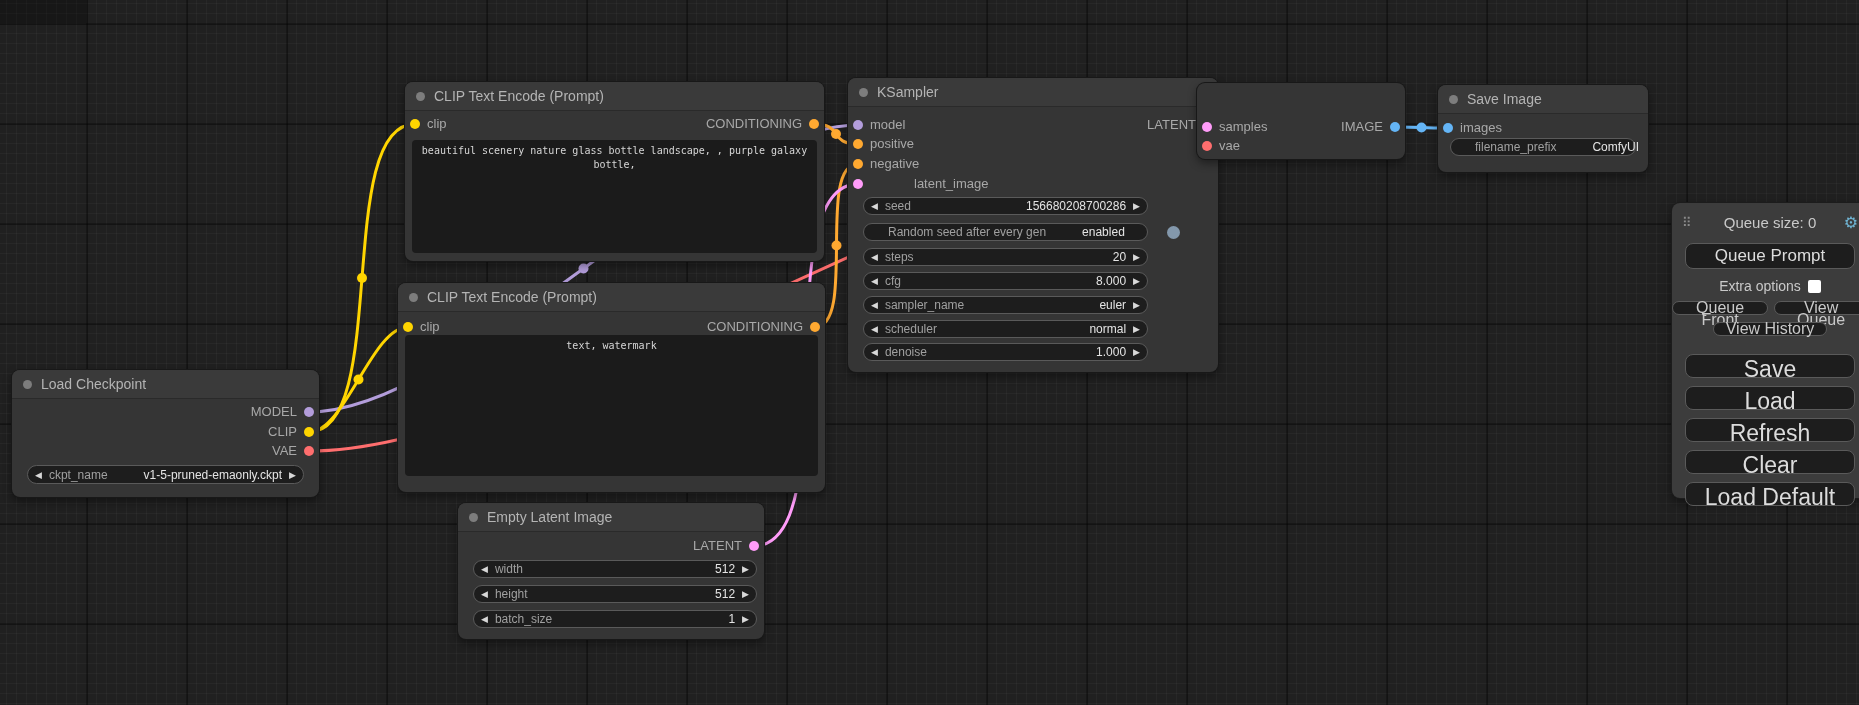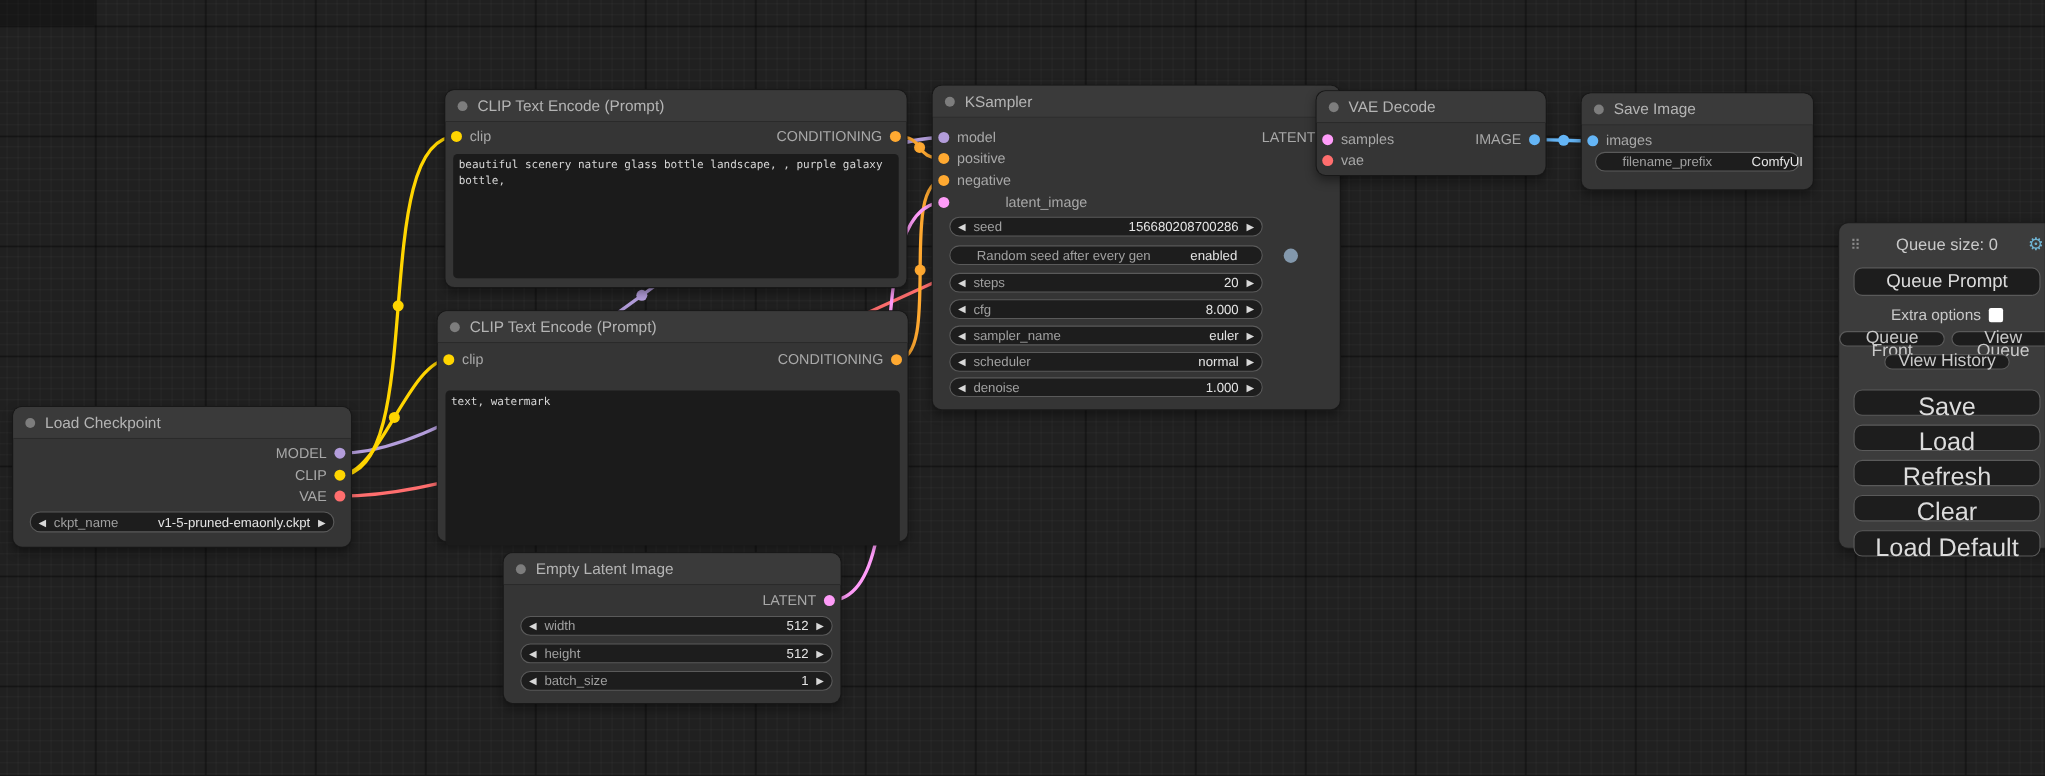--- a/index.html
+++ b/index.html
@@ -35,21 +35,21 @@
     display:flex;align-items:center;color:#b5b5b5;font-size:12px;box-sizing:border-box;
   }
   .widget .arr{color:#d8d8d8;font-size:9px;flex:none;padding:0 7px;cursor:pointer;}
   .widget .wlabel{color:#a0a0a0;white-space:nowrap;}
   .widget .wvalue{flex:1;text-align:right;color:#e4e4e4;white-space:nowrap;}
   .widget .wtoggle{flex:none;width:13px;height:13px;border-radius:50%;background:#8398ac;margin:0 3px 0 6px;}
   .widget.noarrows{padding:0 16px;gap:36px;}
   .nodetext{
     position:absolute;background:#1b1b1b;border-radius:4px;box-sizing:border-box;
     padding:4px 5px;color:#d6d6d6;font-family:"DejaVu Sans Mono",monospace;
-    font-size:10px;line-height:14px;white-space:pre-wrap;word-break:break-word;overflow:hidden;
+    font-size:10px;line-height:14px;white-space:pre-wrap;word-break:break-word;overflow:hidden;text-align:center;
   }
   
   .queue-panel{
     position:absolute;z-index:3;background:#3c3c3c;border-radius:8px;
     box-shadow:0 0 0 1px #1c1c1c, 0 4px 12px rgba(0,0,0,0.5);
     color:#c9c9c9;text-align:center;
   }
   .qp-header{position:relative;height:20px;margin-top:11px;}
   .qp-size{font-size:15px;color:#c9c9c9;}
   .qp-handle{position:absolute;left:10px;top:1px;color:#8a8a8a;font-size:13px;cursor:grab;letter-spacing:-1px;}
@@ -123,21 +123,21 @@
       </div>
       <div class="node" style="left: 398px; top: 283px; width: 427px; height: 209px;">
         <div class="node-title">
           <span class="title-dot"></span>
           <span class="title-text">CLIP Text Encode (Prompt)</span>
         </div>
         <span class="slot-dot" style="left: 5px; top: 39px; background: rgb(255, 213, 0);"></span>
         <span class="slot-label" style="left: 22px; top: 36px;">clip</span>
         <span class="slot-dot" style="right: 5px; top: 39px; background: rgb(255, 169, 49);"></span>
         <span class="slot-label" style="right: 22px; top: 36px;">CONDITIONING</span>
-        <div class="nodetext" style="left: 7px; top: 72px; width: 413px; height: 141px;">text, watermark</div>
+        <div class="nodetext" style="left: 7px; top: 52px; width: 413px; height: 141px;">text, watermark</div>
       </div>
       <div class="node" style="left: 848px; top: 78px; width: 370px; height: 294px;">
         <div class="node-title">
           <span class="title-dot"></span>
           <span class="title-text">KSampler</span>
         </div>
         <span class="slot-dot" style="left: 5px; top: 42px; background: rgb(179, 157, 219);"></span>
         <span class="slot-label" style="left: 22px; top: 39px;">model</span>
         <span class="slot-dot" style="left: 5px; top: 61px; background: rgb(255, 169, 49);"></span>
         <span class="slot-label" style="left: 22px; top: 58px;">positive</span>
@@ -183,24 +183,20 @@
           <span class="arr">▶</span>
         </div>
         <div class="widget" style="left: 15px; top: 265px; width: 285px; height: 18px;">
           <span class="arr">◀</span>
           <span class="wlabel">denoise</span>
           <span class="wvalue">1.000</span>
           <span class="arr">▶</span>
         </div>
       </div>
       <div class="node" style="left: 1197px; top: 83px; width: 208px; height: 76px;">
-        <div class="node-title">
-          <span class="title-dot"></span>
-          <span class="title-text">VAE Decode</span>
-        </div>
         <span class="slot-dot" style="left: 5px; top: 39px; background: rgb(255, 156, 249);"></span>
         <span class="slot-label" style="left: 22px; top: 36px;">samples</span>
         <span class="slot-dot" style="left: 5px; top: 58px; background: rgb(255, 110, 110);"></span>
         <span class="slot-label" style="left: 22px; top: 55px;">vae</span>
         <span class="slot-dot" style="right: 5px; top: 39px; background: rgb(100, 181, 246);"></span>
         <span class="slot-label" style="right: 22px; top: 36px;">IMAGE</span>
       </div>
       <div class="node" style="left: 1438px; top: 85px; width: 210px; height: 87px;">
         <div class="node-title">
           <span class="title-dot"></span>

